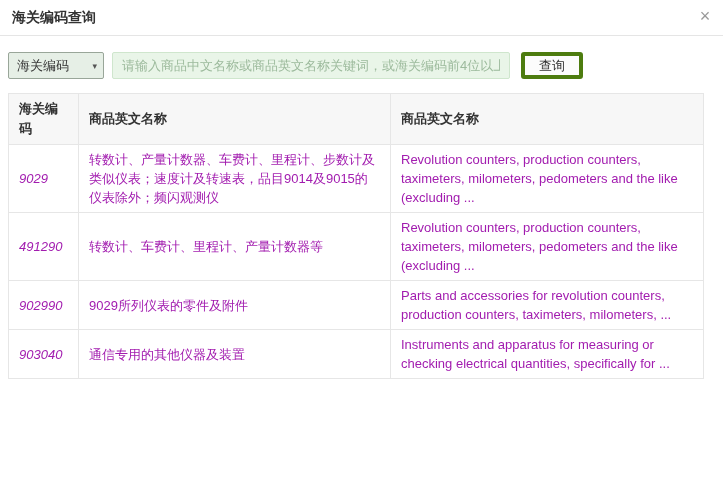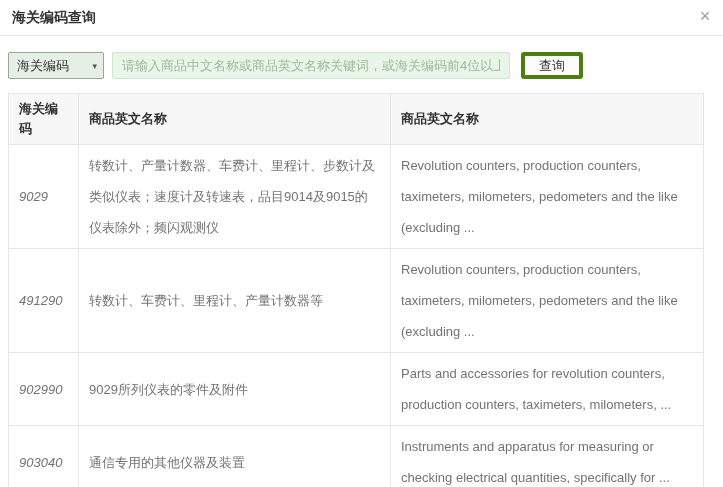--- a/index.html
+++ b/index.html
@@ -95,22 +95,22 @@
     width: 695px;
     border-collapse: collapse;
     table-layout: fixed;
     font-size: 13px;
   }
   .results-table th, .results-table td {
     border: 1px solid #e6e6e6;
     text-align: left;
     vertical-align: middle;
     padding: 5px 10px;
-    line-height: 31px;
-    color: #737373;
+    line-height: 19px;
+    color: #a21caf;
     word-wrap: break-word;
   }
   .results-table th {
     background: #f7f7f7;
     color: #333;
     font-weight: bold;
     height: 38px;
     line-height: 20px;
   }
   .col-code { width: 70px; }

